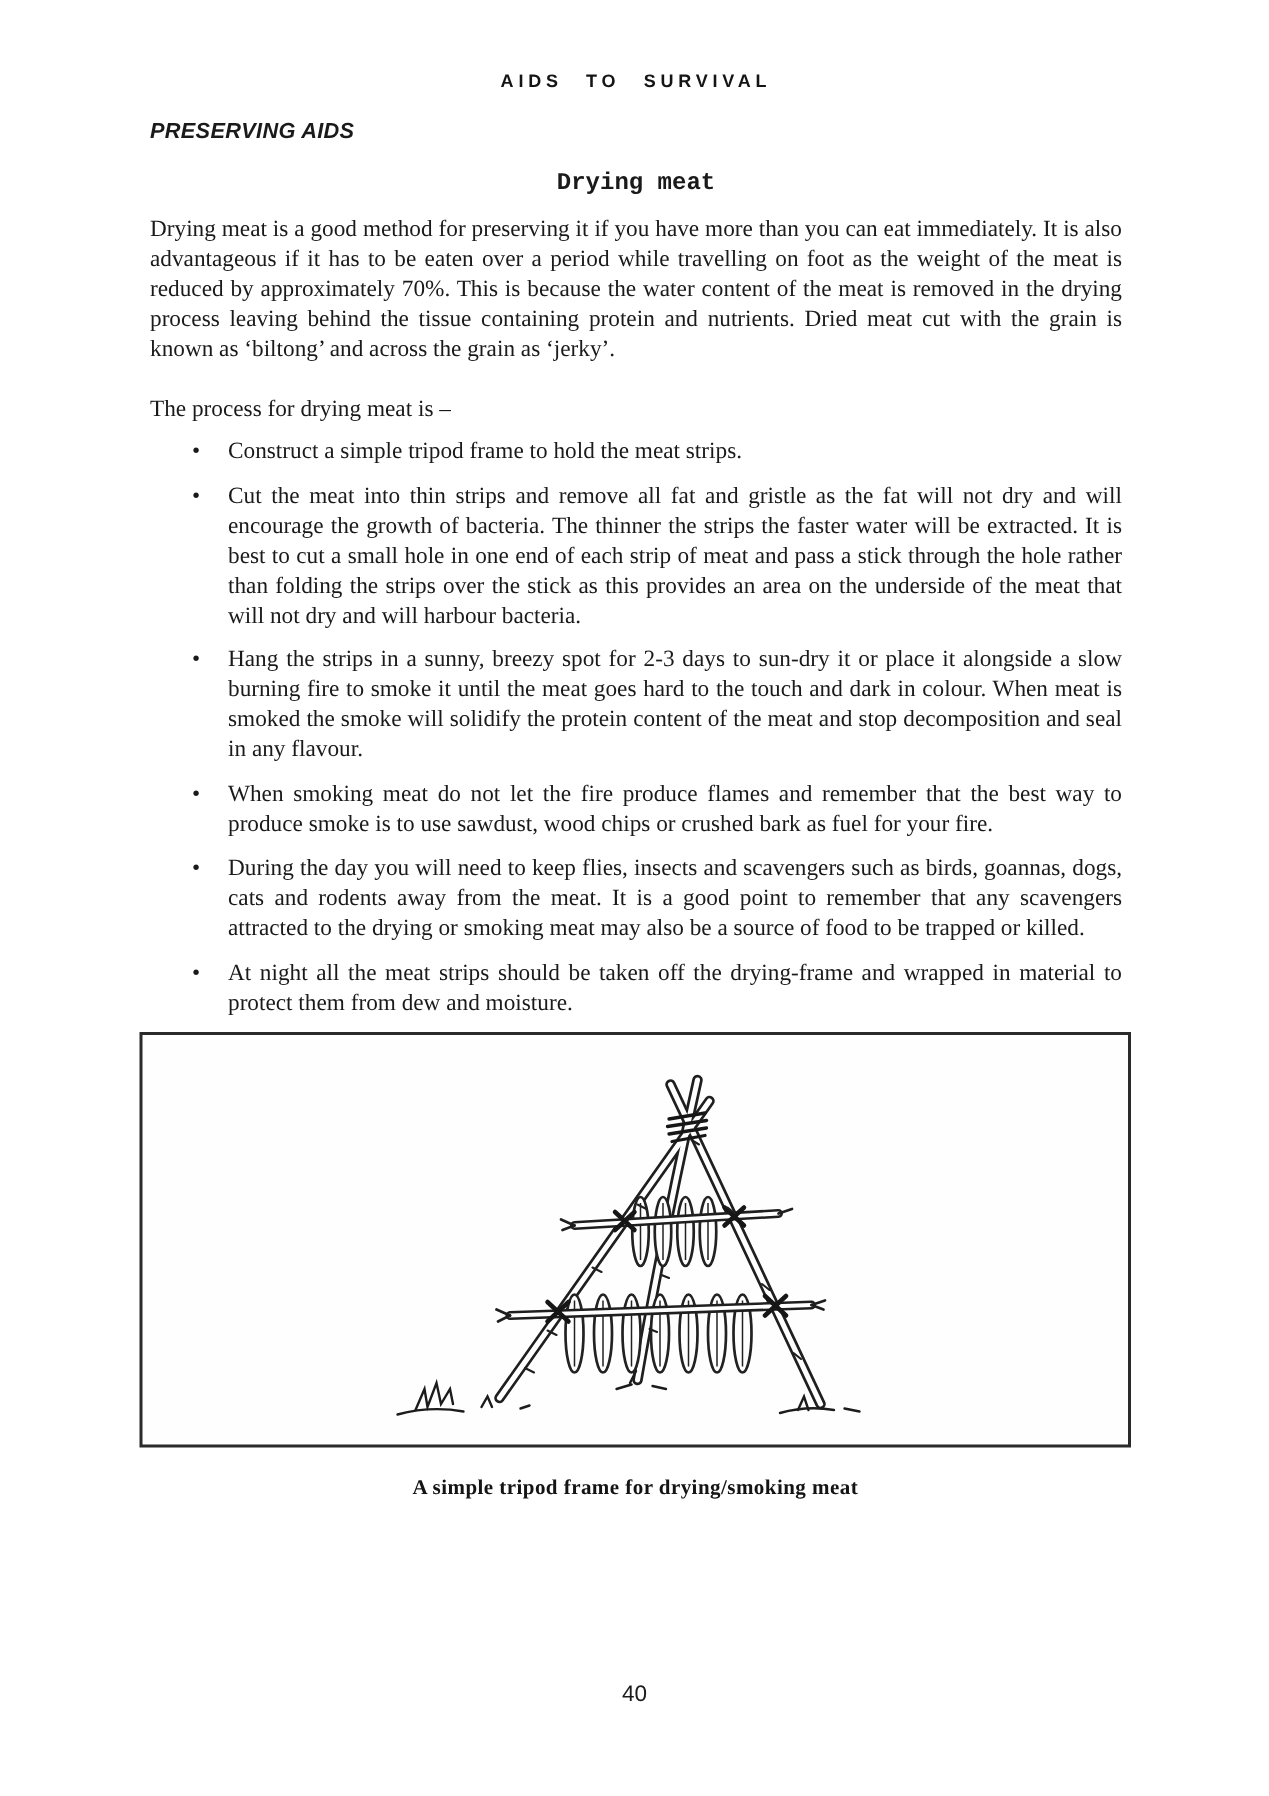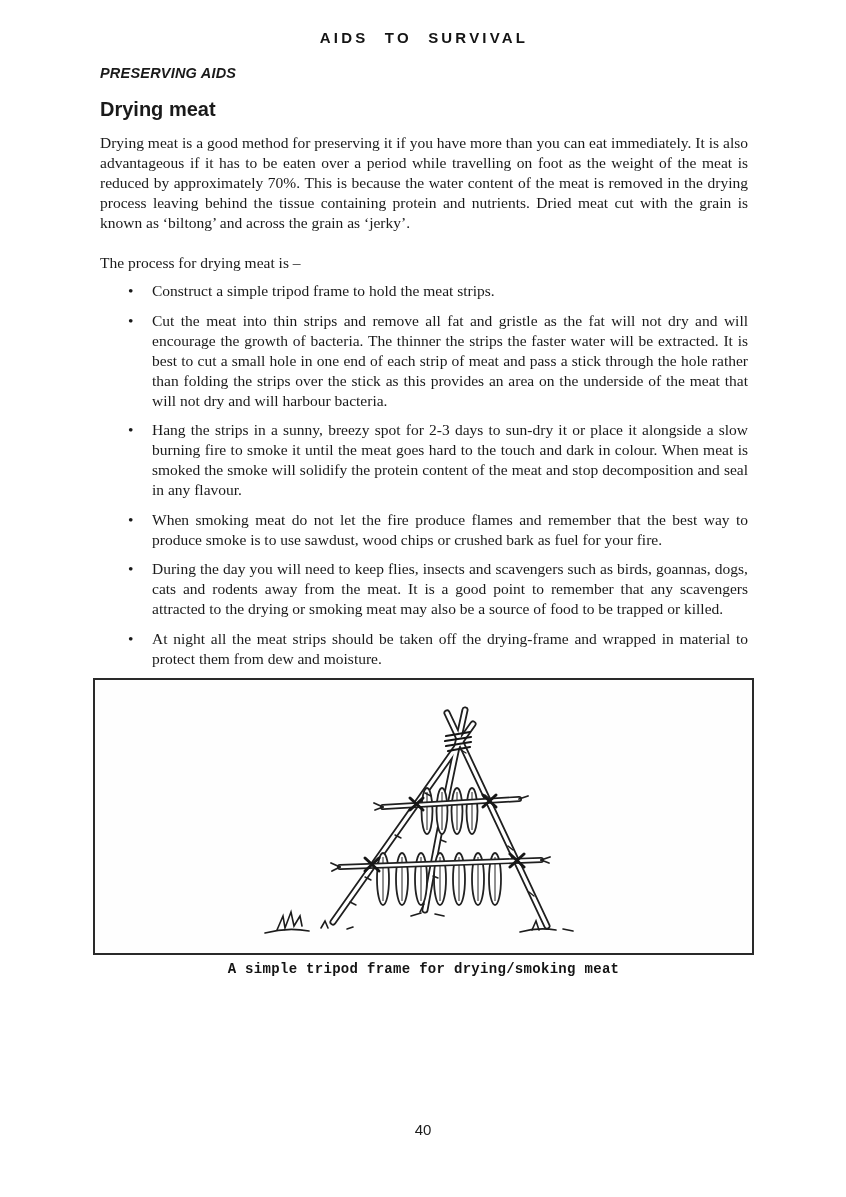--- a/index.html
+++ b/index.html
@@ -7,42 +7,43 @@
     width: 846px; height: 1197px;
     background: #ffffff;
     position: relative;
     font-family: "Liberation Serif", serif;
     color: #1a1a1a;
     overflow: hidden;
   }
   .page { position: absolute; left: 100px; top: 0; width: 648px; }
 
   .running-header {
-    padding-top: 29px;
+    padding-top: 47px;
     text-align: center;
     font-family: "Liberation Sans", sans-serif;
     font-weight: bold;
-    font-size: 15px;
+    font-size: 12px;
     letter-spacing: 3.2px;
     word-spacing: 9px;
     color: #141414;
   }
   .section-title {
     margin: 19px 0 0 0;
     font-family: "Liberation Sans", sans-serif;
     font-style: italic;
     font-weight: bold;
     font-size: 14.5px;
     letter-spacing: 0.2px;
   }
   .subsection-title {
     margin: 17px 0 0 0;
-    font-family: Liberation Sans, sans-serif;
-    font-weight: bold;
-    font-size: 20px;
+    font-family: Liberation Mono, monospace;
+    font-weight: bold;
+    font-size: 16px;
+    text-align: center;
   }
   p.body-text {
     margin: 0;
     font-size: 15.5px;
     line-height: 20px;
     text-align: justify;
   }
   p.intro   { margin-top: 5px; }
   p.drying  { margin-top: 12px; }
   p.process { margin-top: 20px; text-align: left; }
@@ -67,25 +68,25 @@
   }
 
   .figure-box {
     margin: 8px 0 0 -7px;
     width: 657px;
     height: 273px;
     border: 2px solid #2a2a2a;
     background: #fefefe;
   }
   .figure-caption {
-    margin-top: 6px;
+    margin-top: 20px;
     margin-left: -7px;
     width: 661px;
     text-align: center;
-    font-family: Liberation Mono, monospace;
+    font-family: Liberation Serif, serif;
     font-weight: bold;
     font-size: 14px;
     letter-spacing: 0.3px;
     color: #141414;
   }
 
   .page-number {
     position: absolute;
     top: 1121px; left: 0;
     width: 846px;

